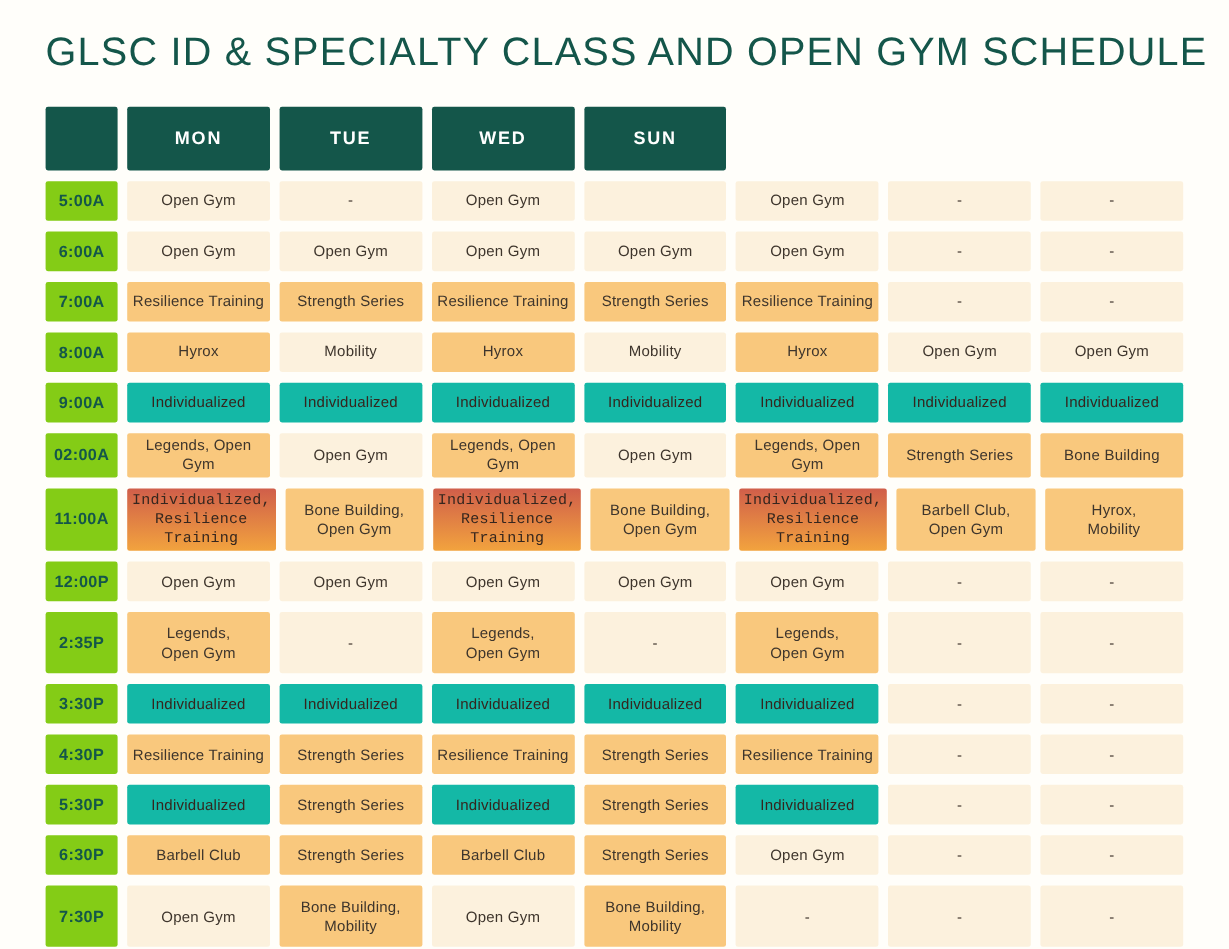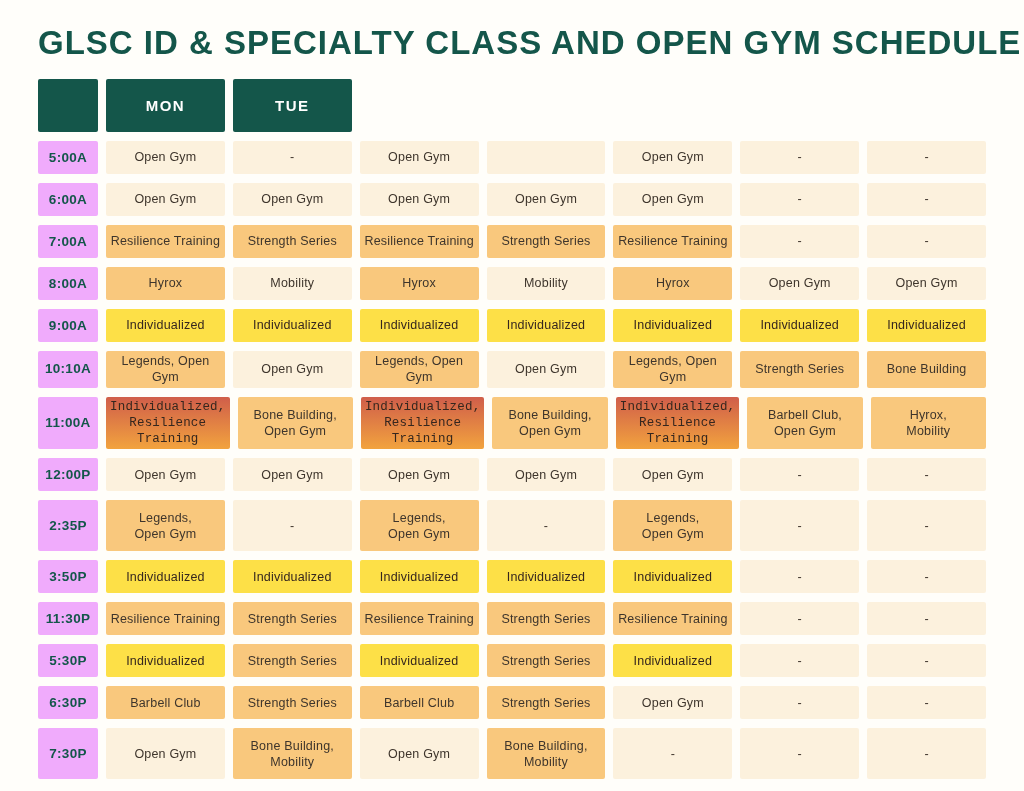--- a/index.html
+++ b/index.html
@@ -7,24 +7,24 @@
     width: 1024px; height: 791px;
     background: #fffefa;
     font-family: "Liberation Sans", sans-serif;
     overflow: hidden;
   }
   .page { padding: 24px 38px 0 38px; }
 
   .title {
     text-align: center;
     font-size: 33px;
-    font-weight: bold;
+    font-weight: normal;
     letter-spacing: 1px;
     color: #14564a;
-    margin-bottom: 17px;
+    margin-bottom: 27px;
     white-space: nowrap;
   }
 
   .grid-row {
     display: grid;
     grid-template-columns: 60px repeat(7, 1fr);
     column-gap: 8px;
     margin-bottom: 9px;
   }
 
@@ -47,42 +47,44 @@
   .header-row .cell {
     min-height: 53px;
     background: #14564a;
     color: #ffffff;
     font-weight: bold;
     font-size: 15px;
     letter-spacing: 1.5px;
   }
 
   .cell.time {
-    background: #f0abfc;
+    background: #84cc16;
     color: #14564a;
     font-weight: bold;
     font-size: 13.5px;
     letter-spacing: 0.3px;
   }
   .cell.cream   { background: #fcf1dd; }
   .cell.orange  { background: #f9c87d; }
-  .cell.salmon  { background: #fde047; color: #35261e; }
+  .cell.salmon  { background: #14b8a6; color: #35261e; }
   .cell.gradient{ background: linear-gradient(180deg, #d05e4a 0%, #f2a33e 100%); color: #35261e; font-family: Liberation Mono, monospace; }
 </style>
 </head>
 <body>
 
 <div class="page">
   <div class="title">GLSC ID &amp; SPECIALTY CLASS AND OPEN GYM SCHEDULE</div>
 
   <div>
     <div class="grid-row header-row">
       <div class="cell"></div>
       <div class="cell">MON</div>
       <div class="cell">TUE</div>
+      <div class="cell">WED</div>
+      <div class="cell">SUN</div>
     </div>
     <div id="rows">
         <div class="grid-row">
           <div class="cell time">5:00A</div>
           <div class="cell cream">Open Gym</div>
           <div class="cell cream">-</div>
           <div class="cell cream">Open Gym</div>
           <div class="cell cream"></div>
           <div class="cell cream">Open Gym</div>
           <div class="cell cream">-</div>
@@ -122,21 +124,21 @@
           <div class="cell time">9:00A</div>
           <div class="cell salmon">Individualized</div>
           <div class="cell salmon">Individualized</div>
           <div class="cell salmon">Individualized</div>
           <div class="cell salmon">Individualized</div>
           <div class="cell salmon">Individualized</div>
           <div class="cell salmon">Individualized</div>
           <div class="cell salmon">Individualized</div>
         </div>
         <div class="grid-row">
-          <div class="cell time">10:10A</div>
+          <div class="cell time">02:00A</div>
           <div class="cell orange">Legends, Open Gym</div>
           <div class="cell cream">Open Gym</div>
           <div class="cell orange">Legends, Open Gym</div>
           <div class="cell cream">Open Gym</div>
           <div class="cell orange">Legends, Open Gym</div>
           <div class="cell orange">Strength Series</div>
           <div class="cell orange">Bone Building</div>
         </div>
         <div class="grid-row tall">
           <div class="cell time">11:00A</div>
@@ -172,31 +174,31 @@
           <div class="cell cream">-</div>
           <div class="cell orange">Legends,
 Open Gym</div>
           <div class="cell cream">-</div>
           <div class="cell orange">Legends,
 Open Gym</div>
           <div class="cell cream">-</div>
           <div class="cell cream">-</div>
         </div>
         <div class="grid-row">
-          <div class="cell time">3:50P</div>
-          <div class="cell salmon">Individualized</div>
-          <div class="cell salmon">Individualized</div>
-          <div class="cell salmon">Individualized</div>
-          <div class="cell salmon">Individualized</div>
-          <div class="cell salmon">Individualized</div>
-          <div class="cell cream">-</div>
-          <div class="cell cream">-</div>
-        </div>
-        <div class="grid-row">
-          <div class="cell time">11:30P</div>
+          <div class="cell time">3:30P</div>
+          <div class="cell salmon">Individualized</div>
+          <div class="cell salmon">Individualized</div>
+          <div class="cell salmon">Individualized</div>
+          <div class="cell salmon">Individualized</div>
+          <div class="cell salmon">Individualized</div>
+          <div class="cell cream">-</div>
+          <div class="cell cream">-</div>
+        </div>
+        <div class="grid-row">
+          <div class="cell time">4:30P</div>
           <div class="cell orange">Resilience Training</div>
           <div class="cell orange">Strength Series</div>
           <div class="cell orange">Resilience Training</div>
           <div class="cell orange">Strength Series</div>
           <div class="cell orange">Resilience Training</div>
           <div class="cell cream">-</div>
           <div class="cell cream">-</div>
         </div>
         <div class="grid-row">
           <div class="cell time">5:30P</div>

